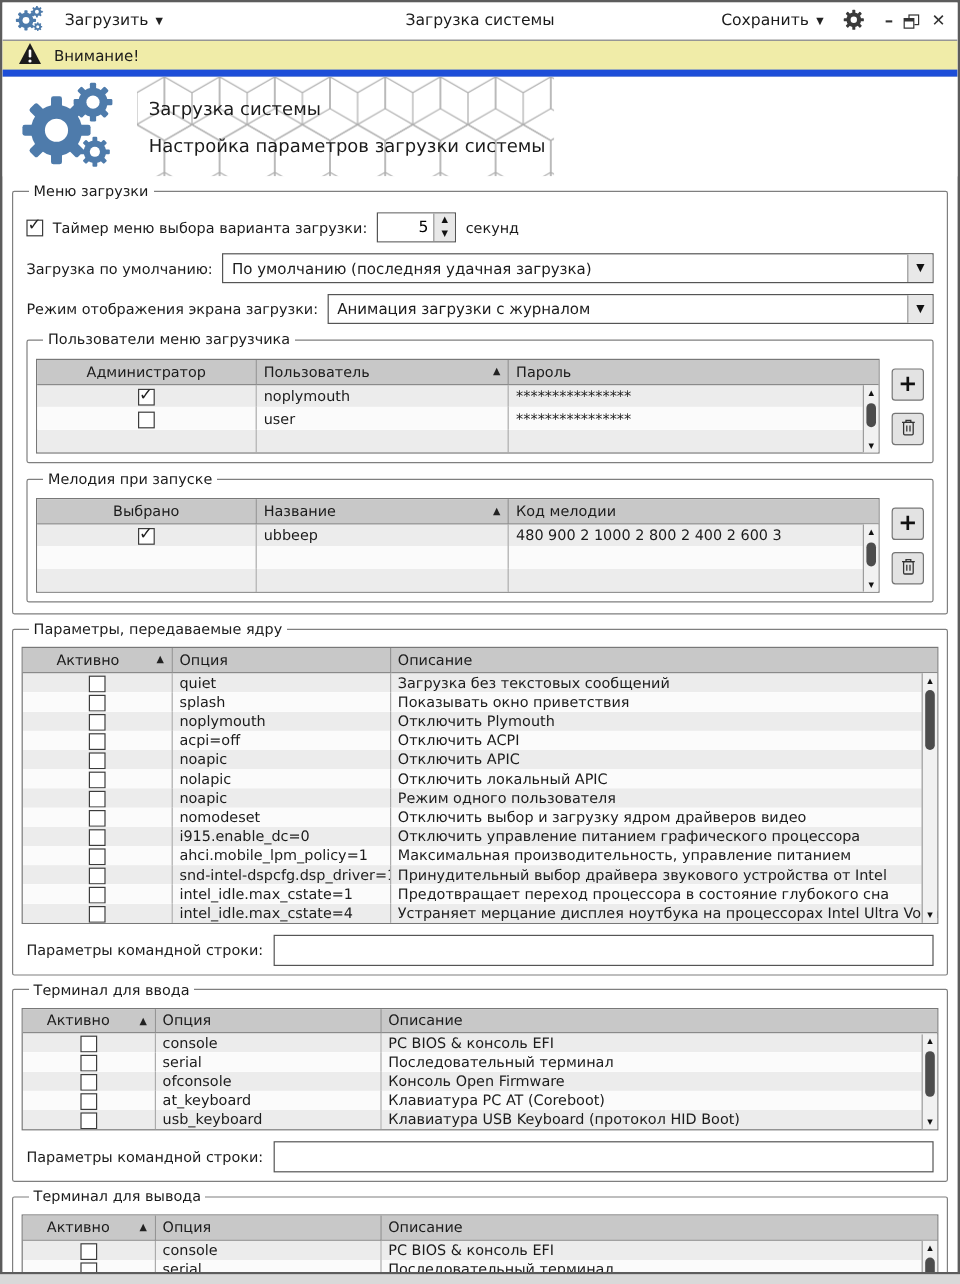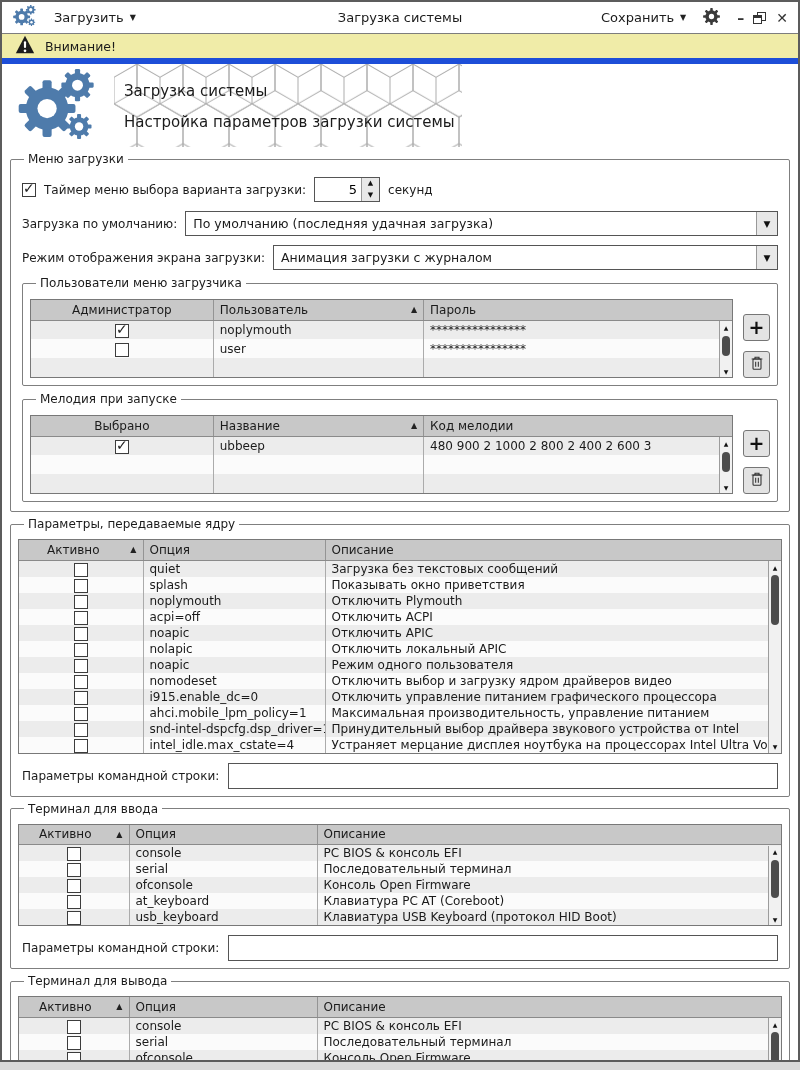--- a/index.html
+++ b/index.html
@@ -58,21 +58,21 @@
   .spin-btns div { flex:1; display:flex; align-items:center; justify-content:center;
                    font-size:7px; color:#111; line-height:1; }
 
   
   .combo { flex:1; display:flex; border:1px solid #555; height:25px; background:#fff; align-items:stretch; }
   .combo-text { flex:1; padding:4px 7px; font-size:12.5px; white-space:nowrap; overflow:hidden; }
   .combo-btn { width:21px; background:#e8e8e8; border-left:1px solid #999; display:flex;
                align-items:center; justify-content:center; font-size:9px; color:#111; }
 
   
-  .tbl-zone { display:flex; align-items:flex-end; margin-top:4px; }
+  .tbl-zone { display:flex; align-items:center; margin-top:4px; }
   .tablewrap { position:relative; flex:1; border:1px solid #787878; background:#fff; }
   table.tbl { width:100%; border-collapse:collapse; table-layout:fixed; }
   table.tbl th { background:#c8c8c8; font-weight:normal; font-size:12px; text-align:left;
                  padding:2px 6px; border-right:1px solid #949494; border-bottom:1px solid #8a8a8a; height:20px; }
   table.tbl th:last-child { border-right:none; }
   table.tbl th .th-flex { display:flex; align-items:center; justify-content:space-between; }
   table.tbl td { font-size:12px; padding:0 6px; border-right:1px solid #ababab; overflow:hidden;
                  white-space:nowrap; text-overflow:clip; }
   table.tbl td:last-child { border-right:none; }
   table.tbl tbody tr:nth-child(odd) { background:#ececec; }
@@ -472,20 +472,25 @@
             <td>ahci.mobile_lpm_policy=1</td>
             <td>Максимальная производительность, управление питанием</td>
           </tr>
           <tr class="row-16">
             <td class="c-check"><span class="cb"></span></td>
             <td>snd-intel-dspcfg.dsp_driver=1</td>
             <td>Принудительный выбор драйвера звукового устройства от Intel</td>
           </tr>
           <tr class="row-16">
             <td class="c-check"><span class="cb"></span></td>
+            <td>intel_idle.max_cstate=1</td>
+            <td>Предотвращает переход процессора в состояние глубокого сна</td>
+          </tr>
+          <tr class="row-16">
+            <td class="c-check"><span class="cb"></span></td>
             <td>intel_idle.max_cstate=4</td>
             <td>Устраняет мерцание дисплея ноутбука на процессорах Intel Ultra Voltage</td>
           </tr>
         </tbody>
       </table>
       <div class="vscroll" style="top:21px; bottom:0;">
         <div class="sb-arrow">▲</div>
         <div class="sb-track">
             <div class="sb-thumb" style="top:2px; height:50px;"></div>
           </div>

